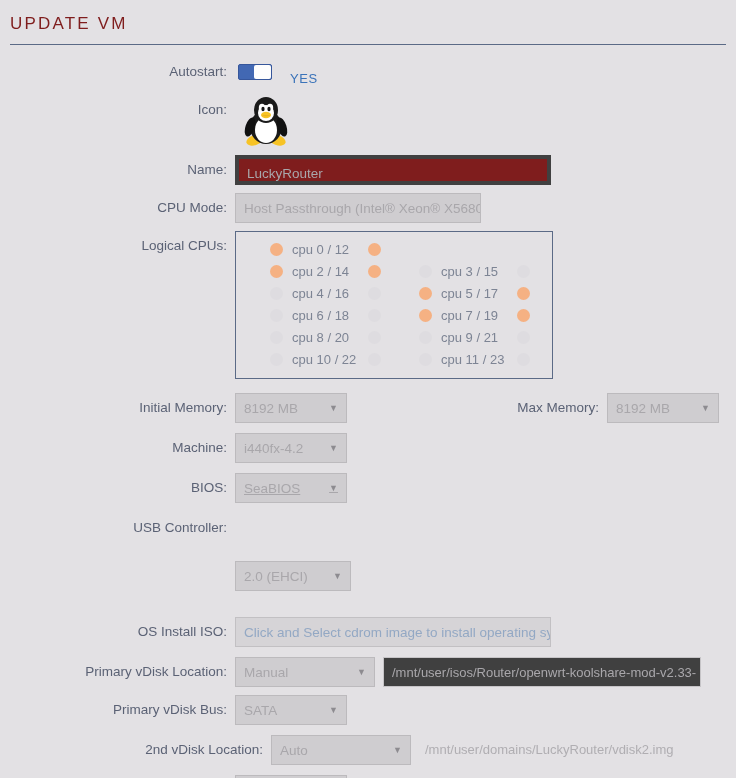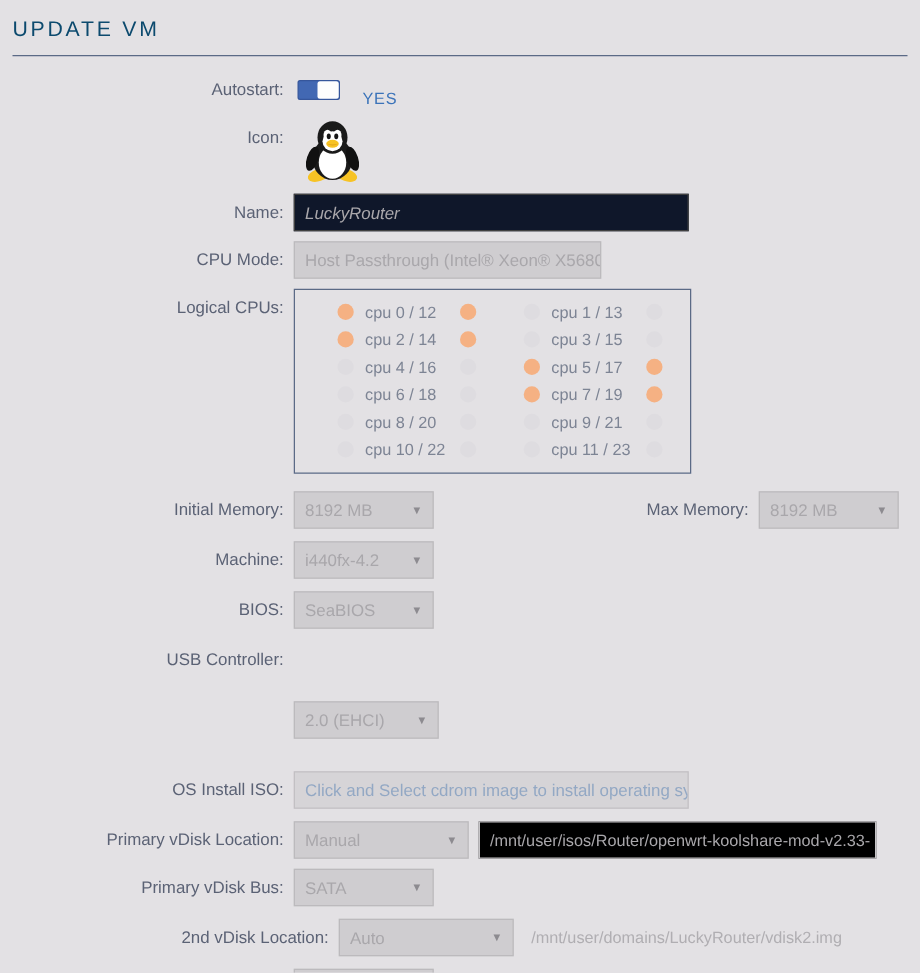--- a/index.html
+++ b/index.html
@@ -13,21 +13,21 @@
     background: #e3e1e4;
     font-family: "Liberation Sans", sans-serif;
     overflow: hidden;
     color: #5b6275;
   }
 
   
   #page-title {
     font-size: 17px;
     letter-spacing: 2.2px;
-    color: #0c4a6e;
+    color: #7f1d1d;
     padding: 14px 4px 0 10px;
     font-weight: 400;
   }
   #title-divider {
     height: 1px;
     background: #5b6a86;
     margin: 10px 10px 0 10px;
   }
 
   
@@ -52,31 +52,30 @@
     white-space: nowrap;
   }
   .field {
     flex: 1 1 auto;
     display: flex;
     align-items: center;
   }
 
   
   .textinput {
-    background: #0f172a;
-    border: 1px solid #404040;
+    background: #7f1d1d;
+    border: 4px solid #404040;
     height: 30px;
     line-height: 30px;
     box-sizing: border-box;
     font-size: 13.5px;
     color: #a9a7ab;
     padding: 0 8px;
     white-space: nowrap;
     overflow: hidden;
-    font-style: italic;
   }
   .textinput.wide { width: 316px; }
 
   .selectbox {
     background: #cfcdd0;
     border: 1px solid #bcbabd;
     height: 30px;
     box-sizing: border-box;
     font-size: 13.5px;
     color: #a9a7ab;
@@ -89,41 +88,41 @@
   }
   .selectbox .caret {
     margin-left: 8px;
     font-size: 9px;
     color: #8d8b90;
     line-height: 1;
   }
   .sel-cpumode { width: 246px; }
   .sel-mem     { width: 112px; }
   .sel-machine { width: 112px; }
-  .sel-bios    { width: 112px; }
+  .sel-bios    { width: 112px; text-decoration: underline; }
   .sel-usb     { width: 116px; margin-top: 48px; }
   .sel-vdiskloc{ width: 140px; }
   .sel-vdiskbus{ width: 112px; }
 
   .isobox {
     background: #d6d4d7;
     border: 1px solid #c2c0c3;
     width: 316px;
     height: 30px;
     line-height: 30px;
     box-sizing: border-box;
     font-size: 13.5px;
     color: #93a8c4;
     padding: 0 8px;
     white-space: nowrap;
     overflow: hidden;
   }
 
   .pathbox {
-    background: #000000;
+    background: #404040;
     border: 1px solid #c6c4c7;
     height: 30px;
     line-height: 30px;
     box-sizing: border-box;
     font-size: 13px;
     color: #a9a7ab;
     padding: 0 8px;
     white-space: nowrap;
     overflow: hidden;
   }
@@ -285,25 +284,20 @@
     <div class="row">
       <div class="label">Logical CPUs:</div>
       <div class="field">
         <div class="cpu-box" id="cpu-box">
             <div class="cpu-row">
               <div class="cpu-cell">
                 <div class="cpu-dot lead on"></div>
                 <div class="cpu-label">cpu 0 / 12</div>
                 <div class="cpu-dot on"></div>
               </div>
-              <div class="cpu-cell">
-                <div class="cpu-dot lead off"></div>
-                <div class="cpu-label">cpu 1 / 13</div>
-                <div class="cpu-dot off"></div>
-              </div>
             </div>
             <div class="cpu-row">
               <div class="cpu-cell">
                 <div class="cpu-dot lead on"></div>
                 <div class="cpu-label">cpu 2 / 14</div>
                 <div class="cpu-dot on"></div>
               </div>
               <div class="cpu-cell">
                 <div class="cpu-dot lead off"></div>
                 <div class="cpu-label">cpu 3 / 15</div>

